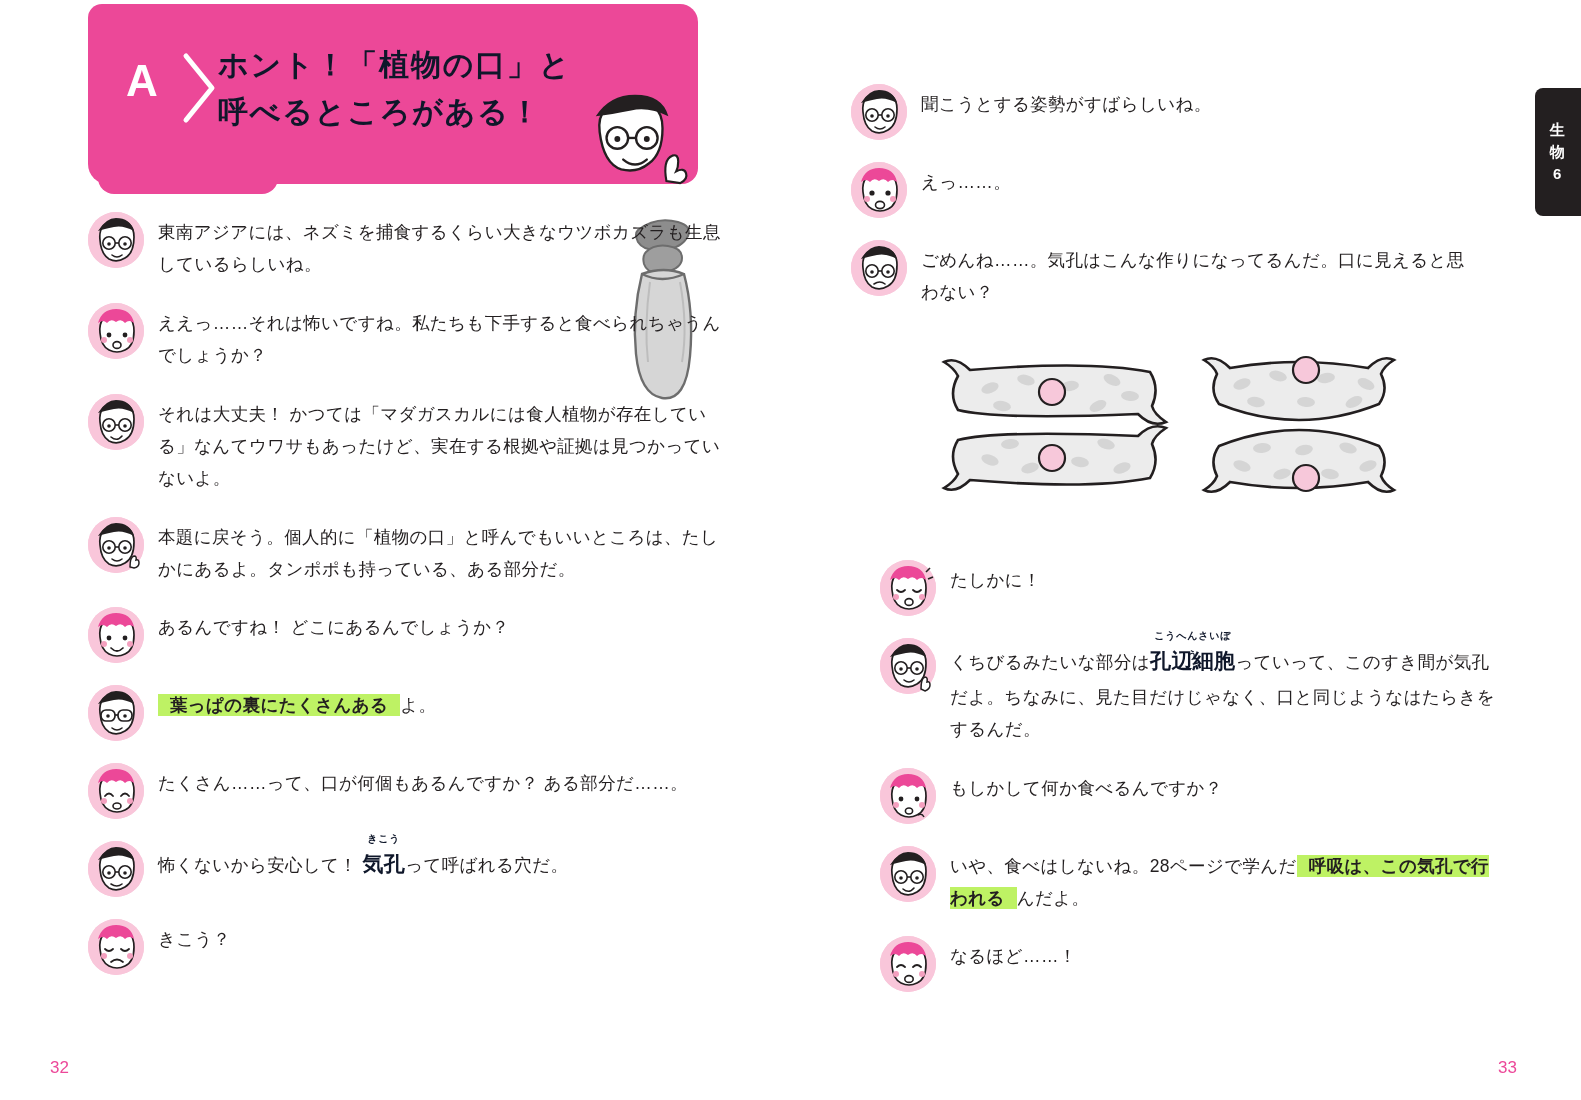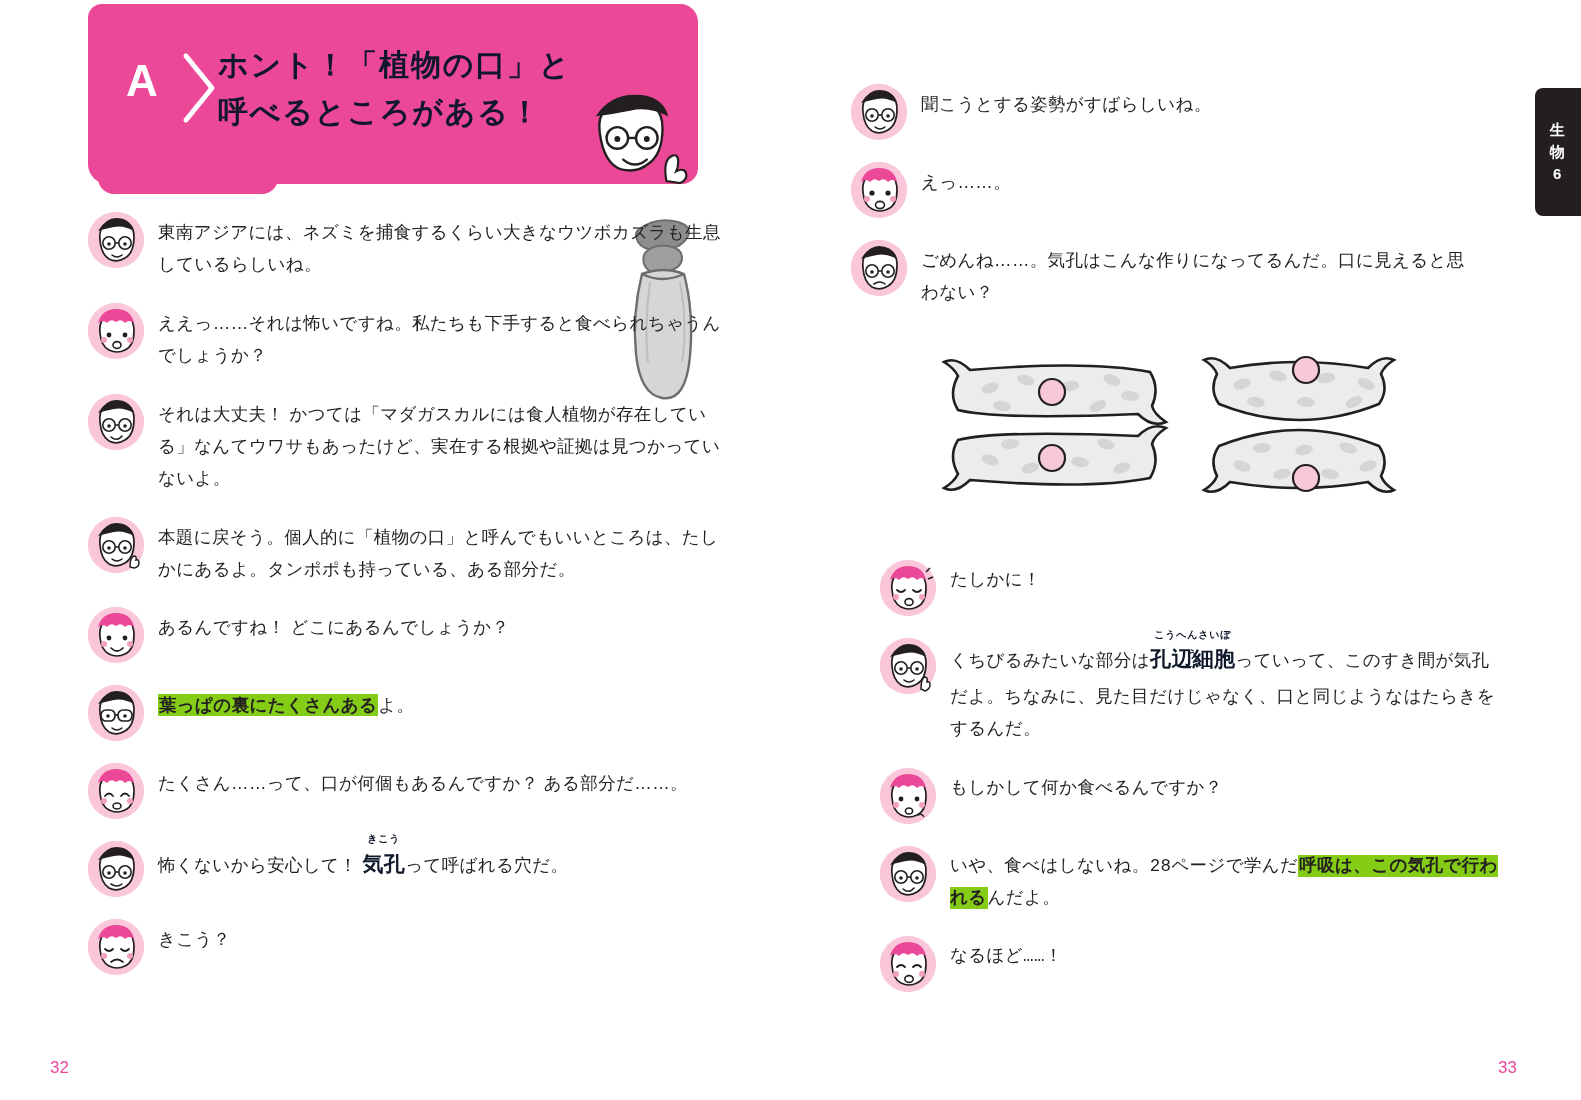--- a/index.html
+++ b/index.html
@@ -59,21 +59,21 @@
   .avatar{
     width:56px;height:56px;flex:0 0 56px;border-radius:50%;
     background:#f9c6da;margin-right:14px;position:relative;
   }
   .avatar svg{position:absolute;left:0;top:0;}
   .bubble{
     font-size:17.5px;line-height:1.85;letter-spacing:0.02em;
     padding-top:4px;
     flex:1 1 auto;
   }
-  .hl{background:#84cc16;padding:1px 1px;font-weight:bold;}
+  .hl{background:#bef264;padding:1px 12px;font-weight:bold;}
   .pinkterm{color:#ec4898;font-weight:bold;font-size:21px;position:relative;}
   .ruby{
     display:inline-block;position:relative;color:#0f172a;font-weight:bold;
   }
   .ruby .rt{
     position:absolute;left:0;right:0;top:-15px;
     font-size:10px;text-align:center;letter-spacing:0.08em;font-weight:bold;
   }
 
   
@@ -381,21 +381,21 @@
           <line x1="27" y1="31" x2="31" y2="31" stroke="#231f20" stroke-width="1.6"></line>
           <circle cx="21" cy="32" r="1.8" fill="#231f20"></circle>
             <circle cx="37" cy="32" r="1.8" fill="#231f20"></circle>
           <path d="M23 44 q6 -4 11 0" fill="none" stroke="#231f20" stroke-width="1.6" stroke-linecap="round"></path>
         </svg>
       </div>
       <div class="bubble">ごめんね……。気孔はこんな作りになってるんだ。口に見えると思わない？</div>
     </div>
   </div>
 
-  <div class="col" style="left:880px;top:560px;width:620px;font-family:Liberation Mono, monospace;">
+  <div class="col" style="left:880px;top:560px;width:620px;">
 
     <div class="row">
       <div class="avatar">
         <svg viewBox="0 0 56 56" width="56" height="56">
           <circle cx="28" cy="28" r="28" fill="#f9c6da"></circle>
           <path d="M12 30 q-2 -18 16 -19 q18 -1 18 17 q0 15 -9 19 q-8 4 -16 0 q-8 -4 -9 -17z" fill="#fff" stroke="#231f20" stroke-width="1.7"></path>
           <path d="M10 20 q4 -14 18 -14 q15 0 18 14 q-5 -4 -9 0 q-4 -5 -9 -1 q-5 -4 -9 1 q-4 -4 -9 0z" fill="#ec4898"></path>
           <path d="M17 30 q4 4 8 0" fill="none" stroke="#231f20" stroke-width="1.8" stroke-linecap="round"></path>
           <path d="M33 30 q4 4 8 0" fill="none" stroke="#231f20" stroke-width="1.8" stroke-linecap="round"></path>
           <circle cx="16" cy="37" r="3" fill="#f4a0bf"></circle>

